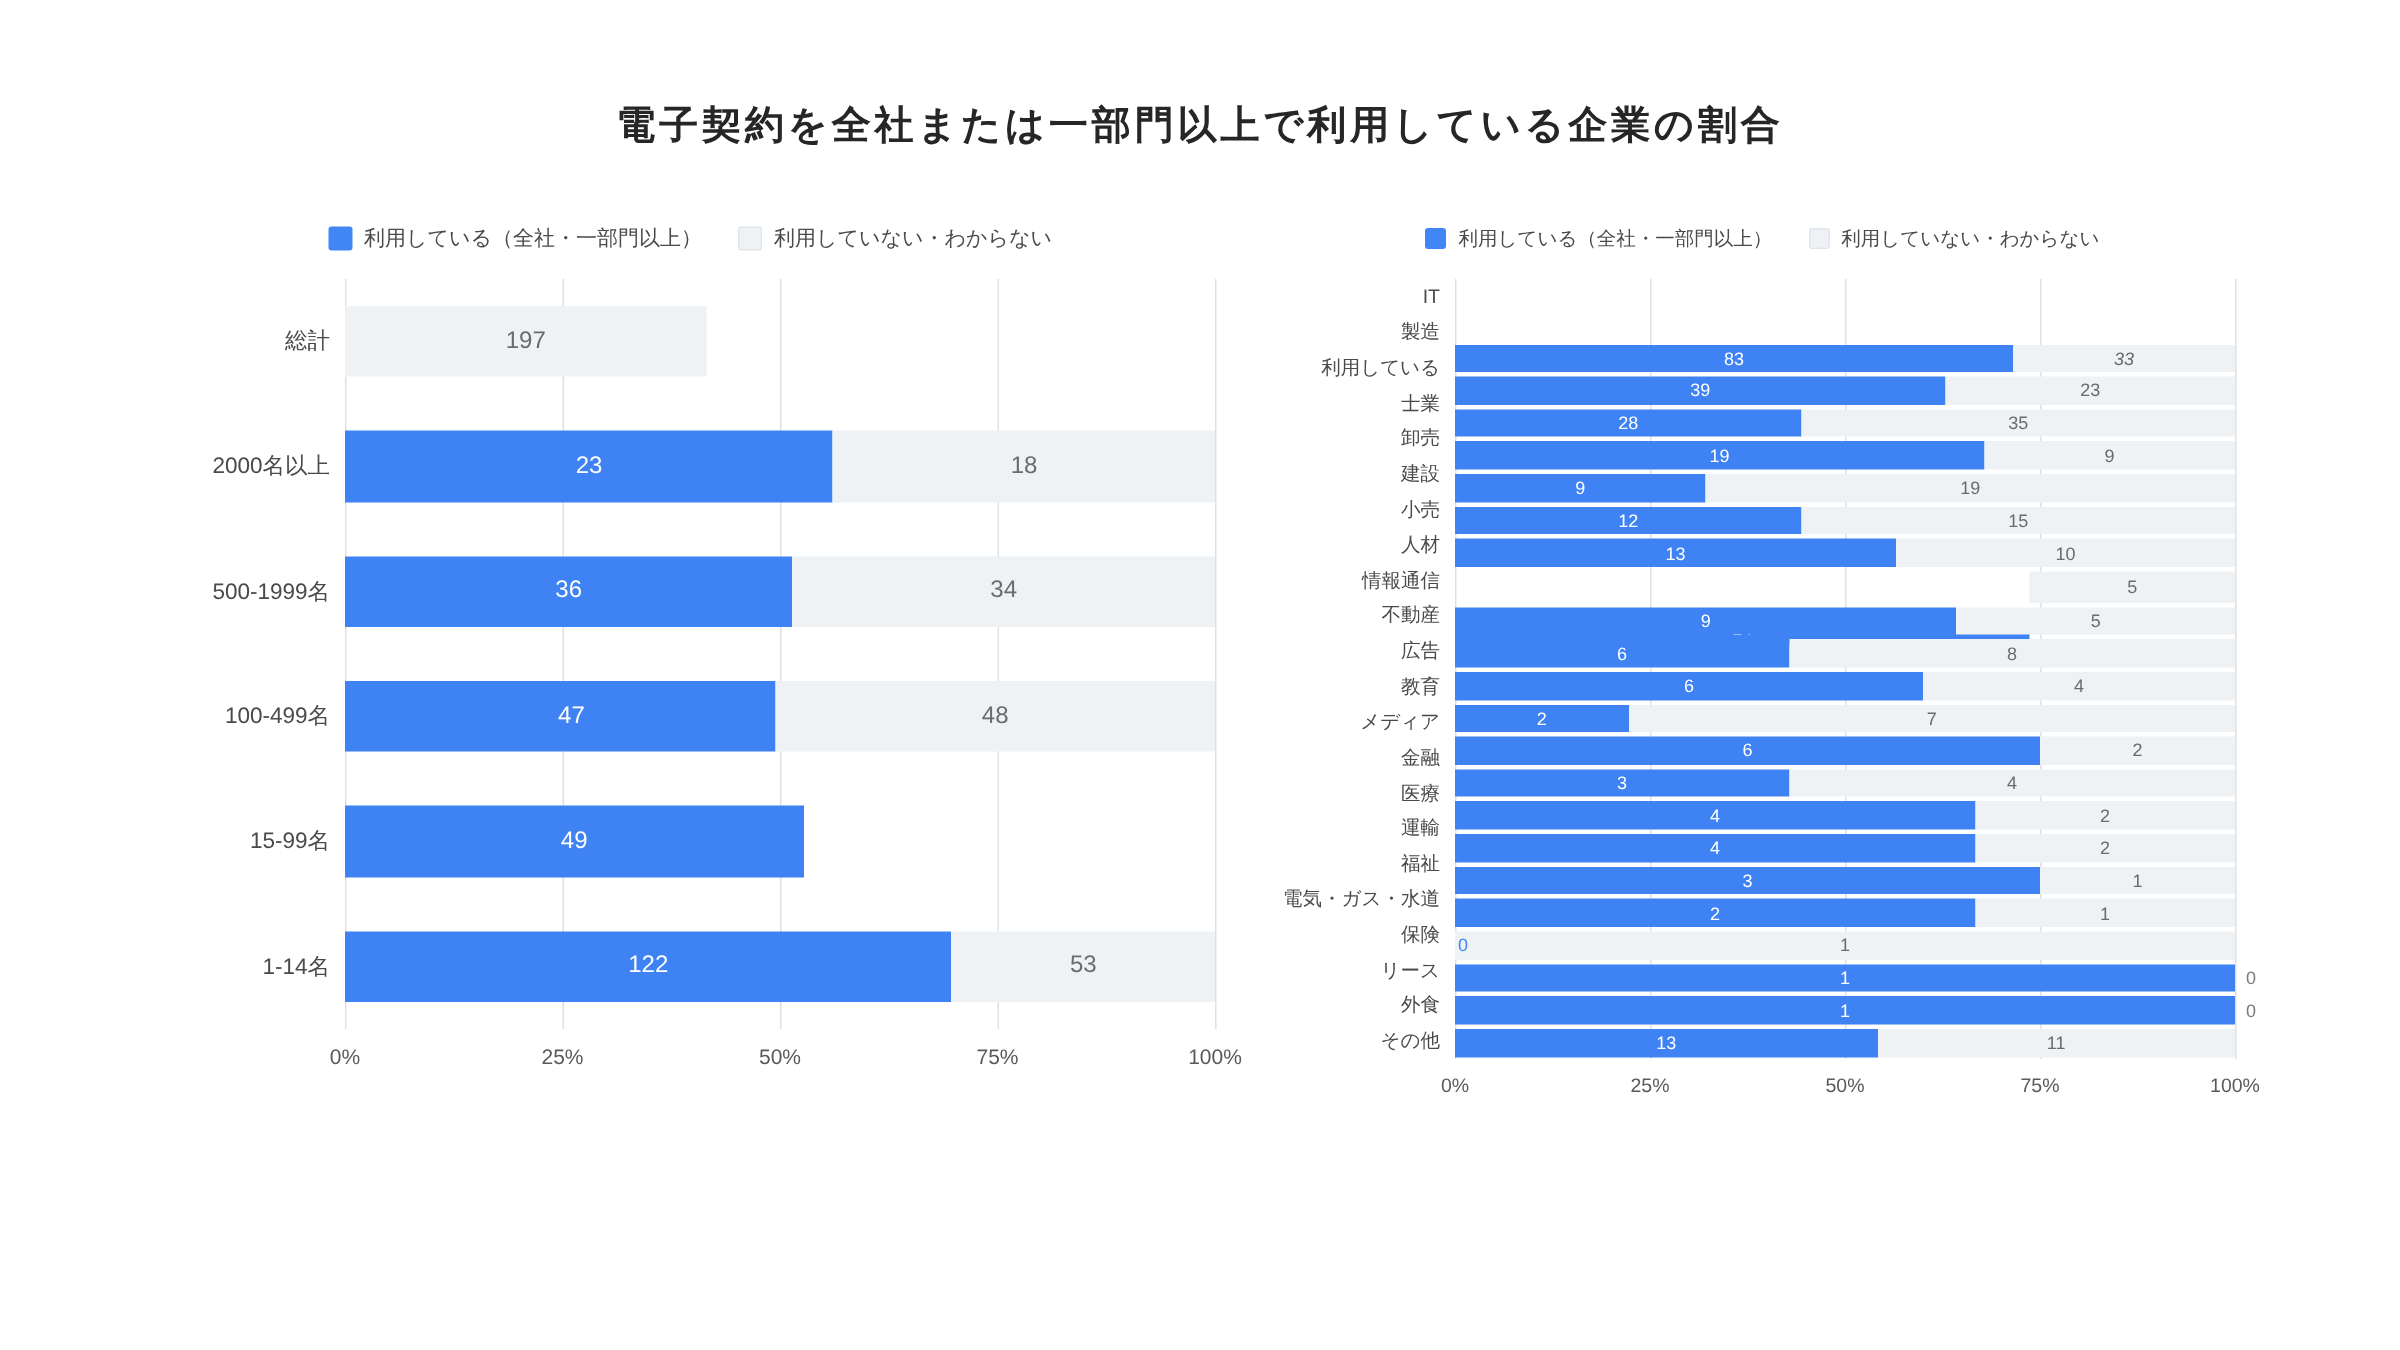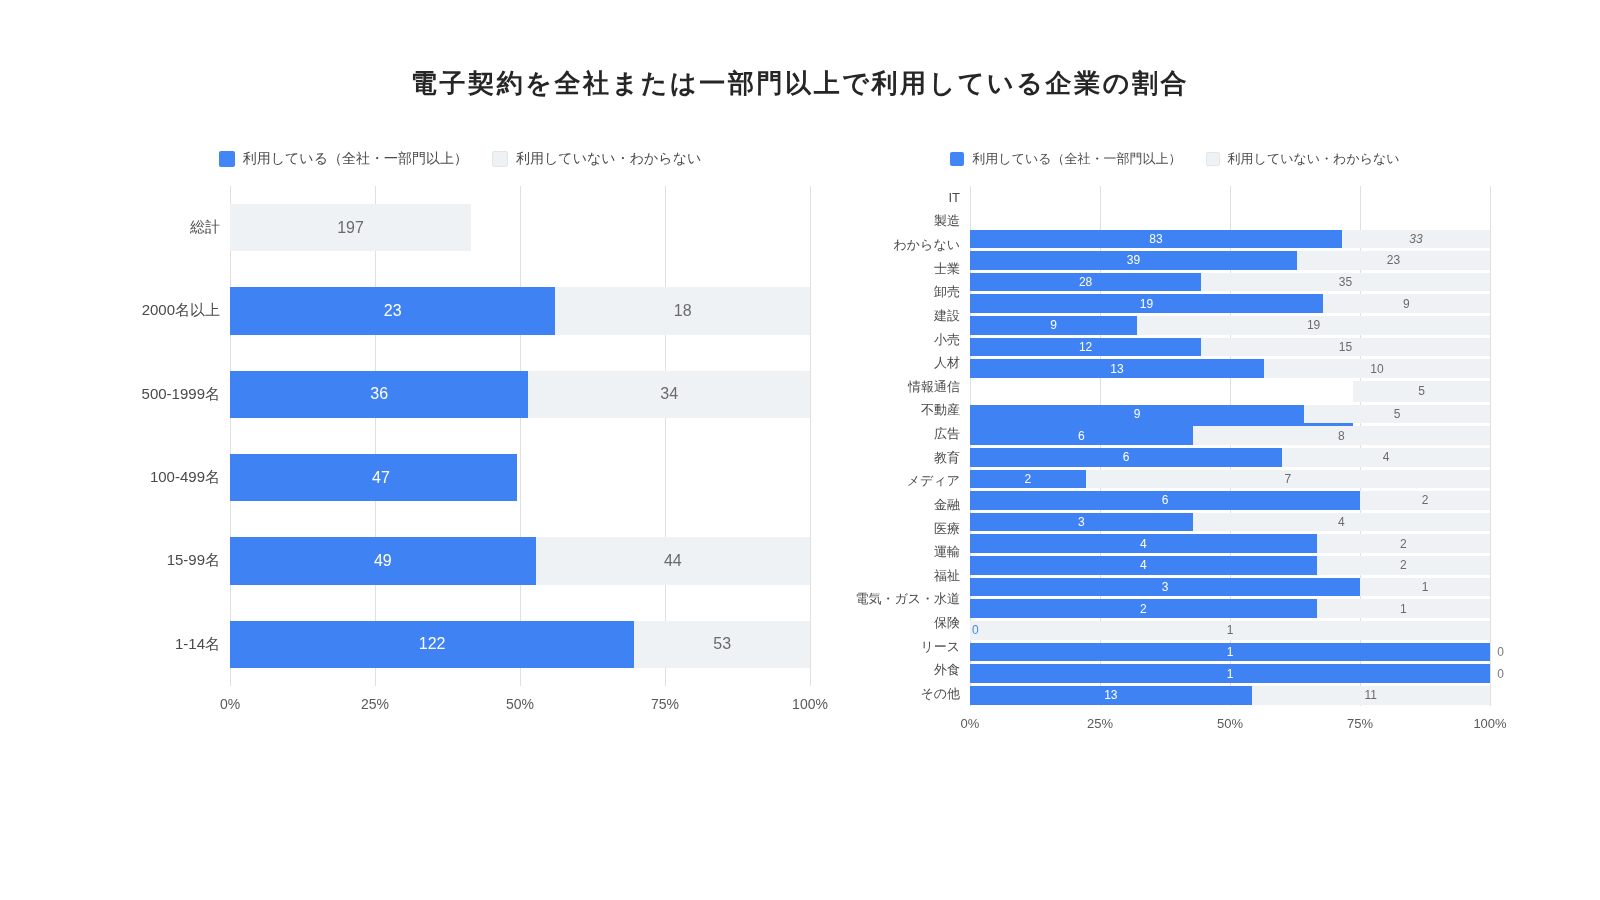--- a/index.html
+++ b/index.html
@@ -210,26 +210,26 @@
               </div>
               <div class="row" style="height: 16.6667%;">
                 <div class="bar" style="position: relative;">
                   <div class="seg blue" style="width: 51.4286%;">36</div>
                   <div class="seg grey" style="width: 48.5714%;">34</div>
                 </div>
               </div>
               <div class="row" style="height: 16.6667%;">
                 <div class="bar" style="position: relative;">
                   <div class="seg blue" style="width: 49.4737%; padding-left: 15px;">47</div>
+                  <div class="seg grey" style="width: 50.5263%;">48</div>
                 </div>
               </div>
               <div class="row" style="height: 16.6667%;">
                 <div class="bar" style="position: relative;">
                   <div class="seg blue" style="width: 52.6882%;">49</div>
-                  <div class="seg grey" style="width: 47.3118%;">44</div>
                 </div>
               </div>
               <div class="row" style="height: 16.6667%;">
                 <div class="bar" style="position: relative;">
                   <div class="seg blue" style="width: 69.7143%;">122</div>
                   <div class="seg grey" style="width: 30.2857%;">53</div>
                 </div>
               </div>
             </div>
         </div>
@@ -251,21 +251,21 @@
         </div>
         <div class="item">
           <span class="swatch grey"></span>
           <span>利用していない・わからない</span>
         </div>
       </div>
       <div class="plot">
         <div class="ylabels" id="ylabels-right">
             <div class="ylabel">IT</div>
             <div class="ylabel">製造</div>
-            <div class="ylabel">わからない</div>
+            <div class="ylabel">利用している</div>
             <div class="ylabel">士業</div>
             <div class="ylabel">卸売</div>
             <div class="ylabel">建設</div>
             <div class="ylabel">小売</div>
             <div class="ylabel">人材</div>
             <div class="ylabel">情報通信</div>
             <div class="ylabel">不動産</div>
             <div class="ylabel">広告</div>
             <div class="ylabel">教育</div>
             <div class="ylabel">メディア</div>

